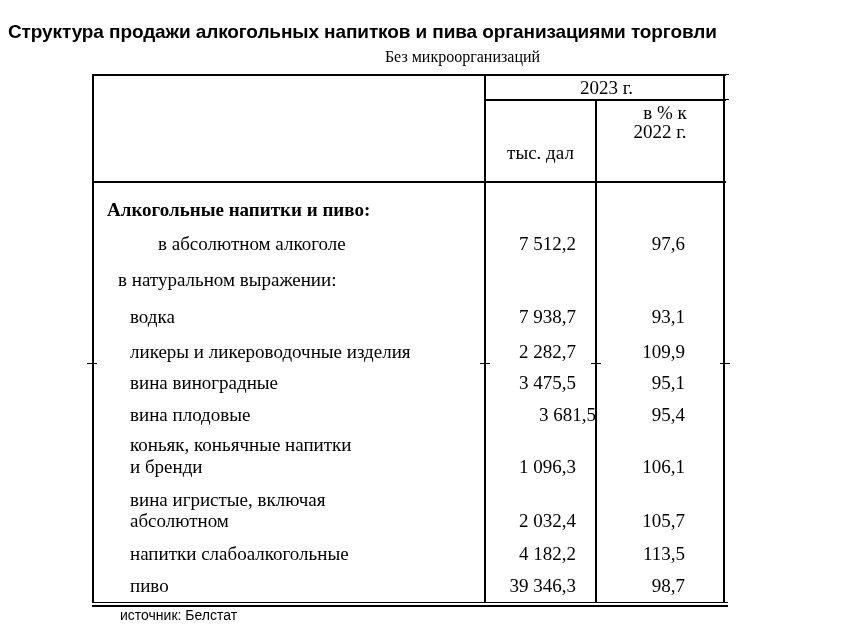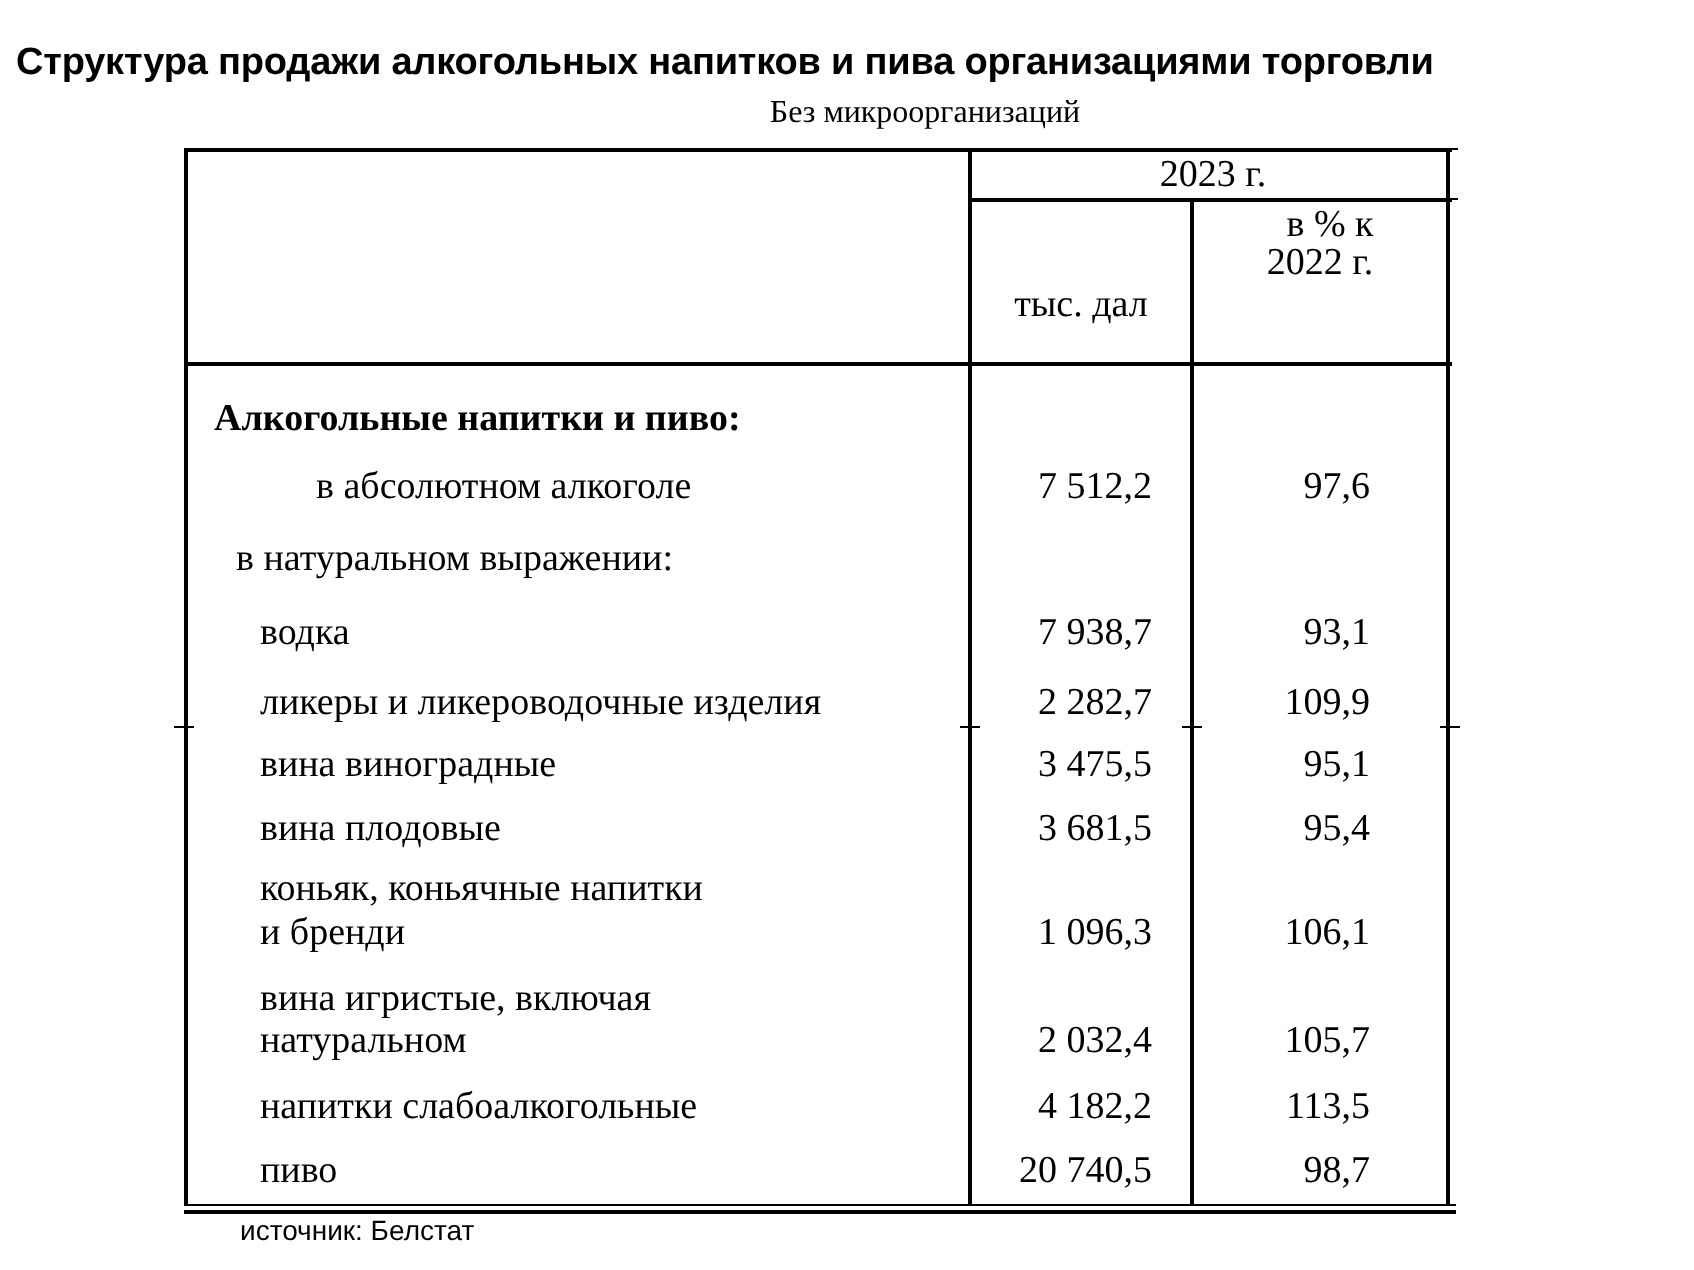--- a/index.html
+++ b/index.html
@@ -114,35 +114,35 @@
 
   <div class="cell" style="left:130px; top:341px;">ликеры и ликероводочные изделия</div>
   <div class="cell num1" style="top:341px;">2 282,7</div>
   <div class="cell num2" style="top:341px;">109,9</div>
 
   <div class="cell" style="left:130px; top:372px;">вина виноградные</div>
   <div class="cell num1" style="top:372px;">3 475,5</div>
   <div class="cell num2" style="top:372px;">95,1</div>
 
   <div class="cell" style="left:130px; top:404px;">вина плодовые</div>
-  <div class="cell num1" style="top:404px;">3 681,5</div>
+  <div class="cell num1" style="top:404px;margin-left:20px;">3 681,5</div>
   <div class="cell num2" style="top:404px;">95,4</div>
 
   <div class="cell" style="left:130px; top:434px;">коньяк, коньячные напитки</div>
   <div class="cell" style="left:130px; top:456px;">и бренди</div>
   <div class="cell num1" style="top:456px;">1 096,3</div>
   <div class="cell num2" style="top:456px;">106,1</div>
 
   <div class="cell" style="left:130px; top:489px;">вина игристые, включая</div>
-  <div class="cell" style="left:130px; top:510px;">натуральном</div>
+  <div class="cell" style="left:130px; top:510px;">абсолютном</div>
   <div class="cell num1" style="top:510px;">2 032,4</div>
   <div class="cell num2" style="top:510px;">105,7</div>
 
   <div class="cell" style="left:130px; top:543px;">напитки слабоалкогольные</div>
   <div class="cell num1" style="top:543px;">4 182,2</div>
   <div class="cell num2" style="top:543px;">113,5</div>
 
   <div class="cell" style="left:130px; top:575px;">пиво</div>
-  <div class="cell num1" style="top:575px;">20 740,5</div>
+  <div class="cell num1" style="top:575px;">39 346,3</div>
   <div class="cell num2" style="top:575px;">98,7</div>
 </div>
 
 <div class="source">источник: Белстат</div>
 
 </body></html>

